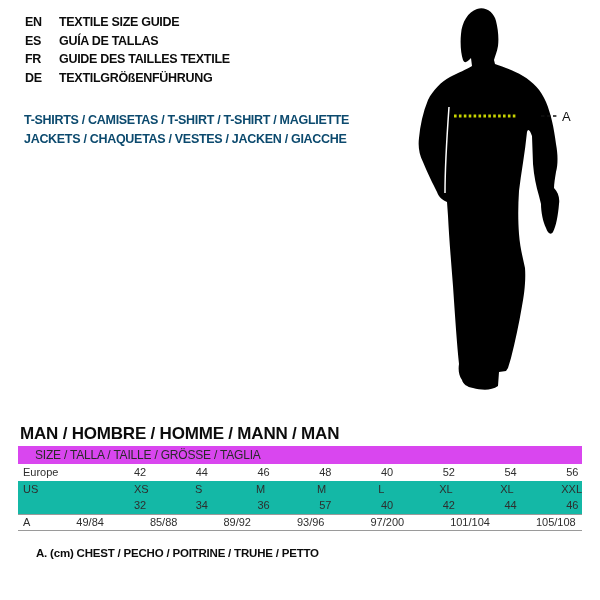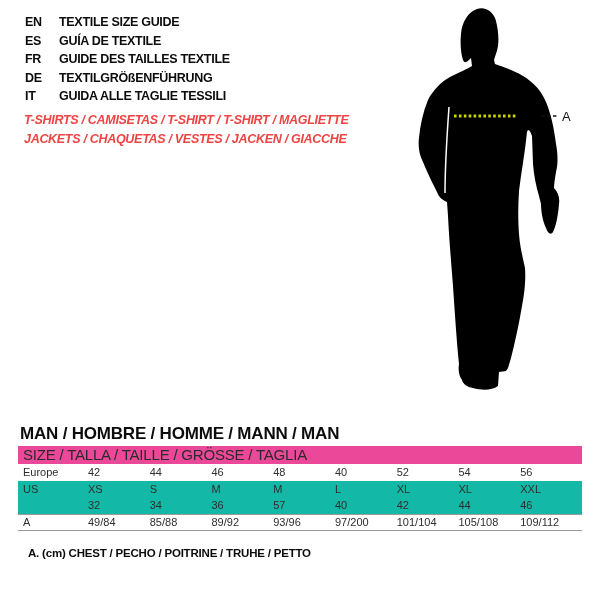--- a/index.html
+++ b/index.html
@@ -3,59 +3,55 @@
 <meta charset="utf-8">
 <style>
   * { margin:0; padding:0; box-sizing:border-box; }
   html,body { width:600px; height:600px; background:#fff; }
   body { font-family:"Liberation Sans", sans-serif; color:#111; position:relative; overflow:hidden; }
 
   .lang-block { position:absolute; top:13px; left:25px; }
   .lang-row { display:flex; font-weight:bold; font-size:12.5px; line-height:18.5px; letter-spacing:-0.3px; color:#0c0c0c; }
   .lang-code { width:34px; }
 
-  .product-block { position:absolute; top:111px; left:24px; font-weight:bold; font-size:12.5px; line-height:18.5px; letter-spacing:-0.3px; color:#ef4444;font-style:italic; }
+  .product-block { position:absolute; top:111px; left:24px; font-weight:bold; font-size:12.5px; line-height:18.5px; letter-spacing:-0.3px; color:#0c4a6e; }
 
   .figure-wrap { position:absolute; left:413px; top:5px; width:172px; height:392px; }
 
   .man-title { position:absolute; left:20px; top:424px; font-weight:bold; font-size:17px; letter-spacing:-0.2px; color:#0c0c0c; }
 
   .size-table { position:absolute; left:18px; top:446px; width:564px; font-size:11px; color:#2e2e2e; }
-  .size-table .thead { height:18px; line-height:18px; background:#ec4899; padding-left:5px; font-size:15px; letter-spacing:-0.2px; color:#2a2a2a; }
-  .trow { display:flex; height:16.5px; align-items:center; }
+  .size-table .thead { height:18px; line-height:18px; background:#d946ef; padding-left:17px; font-size:12px; letter-spacing:-0.2px; color:#2a2a2a; }
+  .trow { display:flex; height:16.5px; align-items:center;gap:46px; }
   .trow.alt { background:#14b8a6; }
   .trow.last { border-top:1px solid #9a9a9a; border-bottom:1px solid #9a9a9a; height:17px; }
   .tlabel { width:70px; padding-left:5px; }
   .tcell { flex:1; }
 
-  .footnote { position:absolute; left:28px; top:547px; font-weight:bold; font-size:11.5px; letter-spacing:-0.2px; color:#0c0c0c; }
+  .footnote { position:absolute; left:36px; top:547px; font-weight:bold; font-size:11.5px; letter-spacing:-0.2px; color:#0c0c0c; }
 </style>
 </head>
 <body>
 
 <div class="lang-block">
   <div class="lang-row">
     <span class="lang-code">EN</span>
     <span>TEXTILE SIZE GUIDE</span>
   </div>
   <div class="lang-row">
     <span class="lang-code">ES</span>
-    <span>GUÍA DE TEXTILE</span>
+    <span>GUÍA DE TALLAS</span>
   </div>
   <div class="lang-row">
     <span class="lang-code">FR</span>
     <span>GUIDE DES TAILLES TEXTILE</span>
   </div>
   <div class="lang-row">
     <span class="lang-code">DE</span>
     <span>TEXTILGRÖßENFÜHRUNG</span>
-  </div>
-  <div class="lang-row">
-    <span class="lang-code">IT</span>
-    <span>GUIDA ALLE TAGLIE TESSILI</span>
   </div>
 </div>
 
 <div class="product-block">
   <div>T-SHIRTS / CAMISETAS / T-SHIRT / T-SHIRT / MAGLIETTE</div>
   <div>JACKETS / CHAQUETAS / VESTES / JACKEN / GIACCHE</div>
 </div>
 
 <div class="figure-wrap">
   <svg width="172" height="392" viewBox="0 0 172 392" xmlns="http://www.w3.org/2000/svg">

